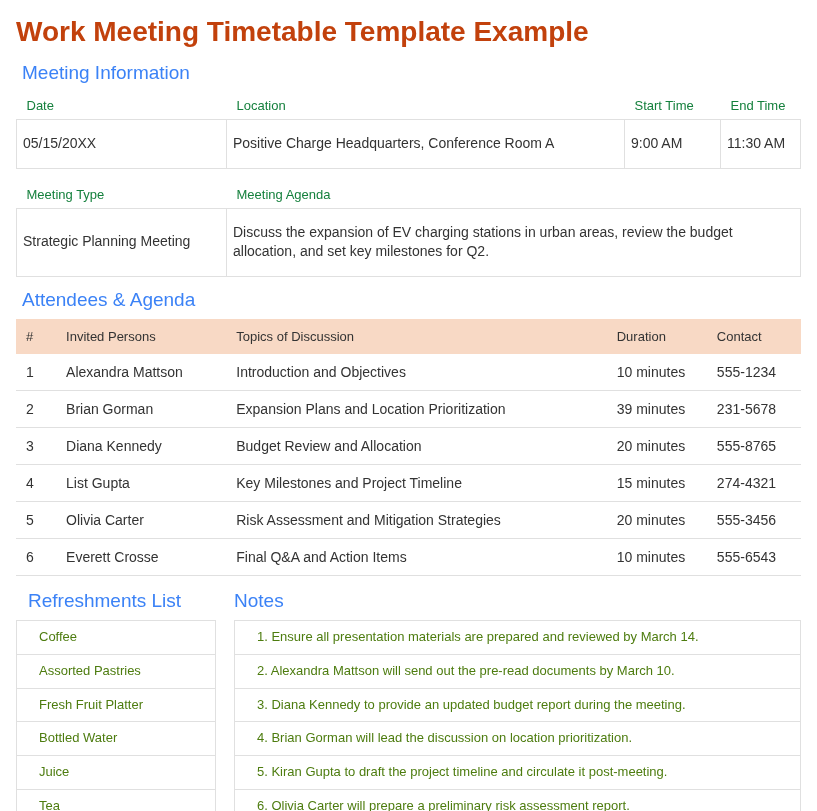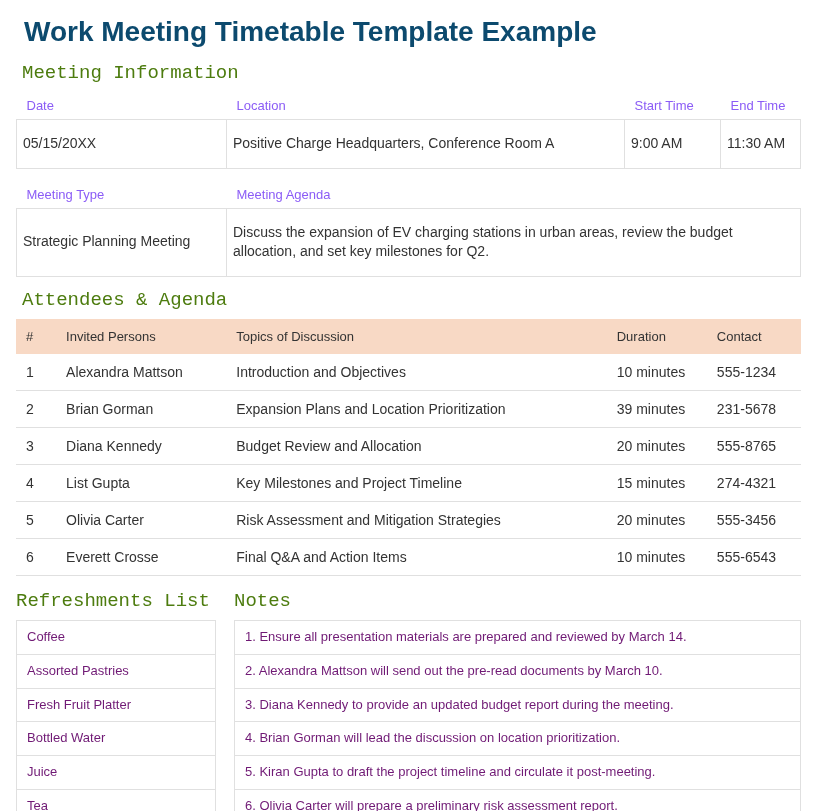--- a/index.html
+++ b/index.html
@@ -8,45 +8,43 @@
       box-sizing: border-box;
     }
     body {
       font-family: "Century Gothic", "Trebuchet MS", Arial, sans-serif;
       background: #ffffff;
       padding: 16px;
       width: 817px;
       color: #333;
     }
     .title {
-      color: #0c4a6e;
+      color: #c2410c;
       font-size: 28px;
       font-weight: bold;
       margin-bottom: 14px;
-      margin-left: 8px;
     }
     .section-header {
-      color: #4d7c0f;
+      color: #3b82f6;
       font-size: 19px;
       font-weight: normal;
       margin-bottom: 8px;
       margin-left: 6px;
-      font-family: Liberation Mono, monospace;
     }
     .info-table {
       width: 100%;
       border-collapse: collapse;
       margin-bottom: 12px;
     }
     .info-table th {
       text-align: left;
       font-weight: normal;
       font-size: 13px;
       padding: 6px 10px;
-      color: #8b5cf6;
+      color: #15803d;
       border: none;
     }
     .info-table td {
       border: 1px solid #e0e0e0;
       padding: 14px 6px;
       font-size: 14px;
       color: #333;
       vertical-align: middle;
       line-height: 1.4;
     }
@@ -93,23 +91,23 @@
     }
     .notes {
       flex: 1;
     }
     .list-table {
       width: 100%;
       border-collapse: collapse;
     }
     .list-table td {
       border: 1px solid #e0e0e0;
-      padding: 8px 10px;
+      padding: 8px 22px;
       font-size: 13px;
-      color: #701a75;
+      color: #4d7c0f;
       line-height: 1.3;
     }
   </style>
 </head>
 <body>
 
 <h1 class="title">Work Meeting Timetable Template Example</h1>
 
 <h2 class="section-header">Meeting Information</h2>
 
@@ -196,21 +194,21 @@
         <td>Everett Crosse</td>
         <td>Final Q&amp;A and Action Items</td>
         <td>10 minutes</td>
         <td>555-6543</td>
       </tr>
     </tbody>
 </table>
 
 <div class="bottom-row">
   <div class="refreshments">
-    <h2 class="section-header" style="margin-left:0">Refreshments List</h2>
+    <h2 class="section-header" style="margin-left:12px">Refreshments List</h2>
     <table class="list-table">
       <tbody id="refreshments-body">
           <tr>
             <td>Coffee</td>
           </tr>
           <tr>
             <td>Assorted Pastries</td>
           </tr>
           <tr>
             <td>Fresh Fruit Platter</td>

